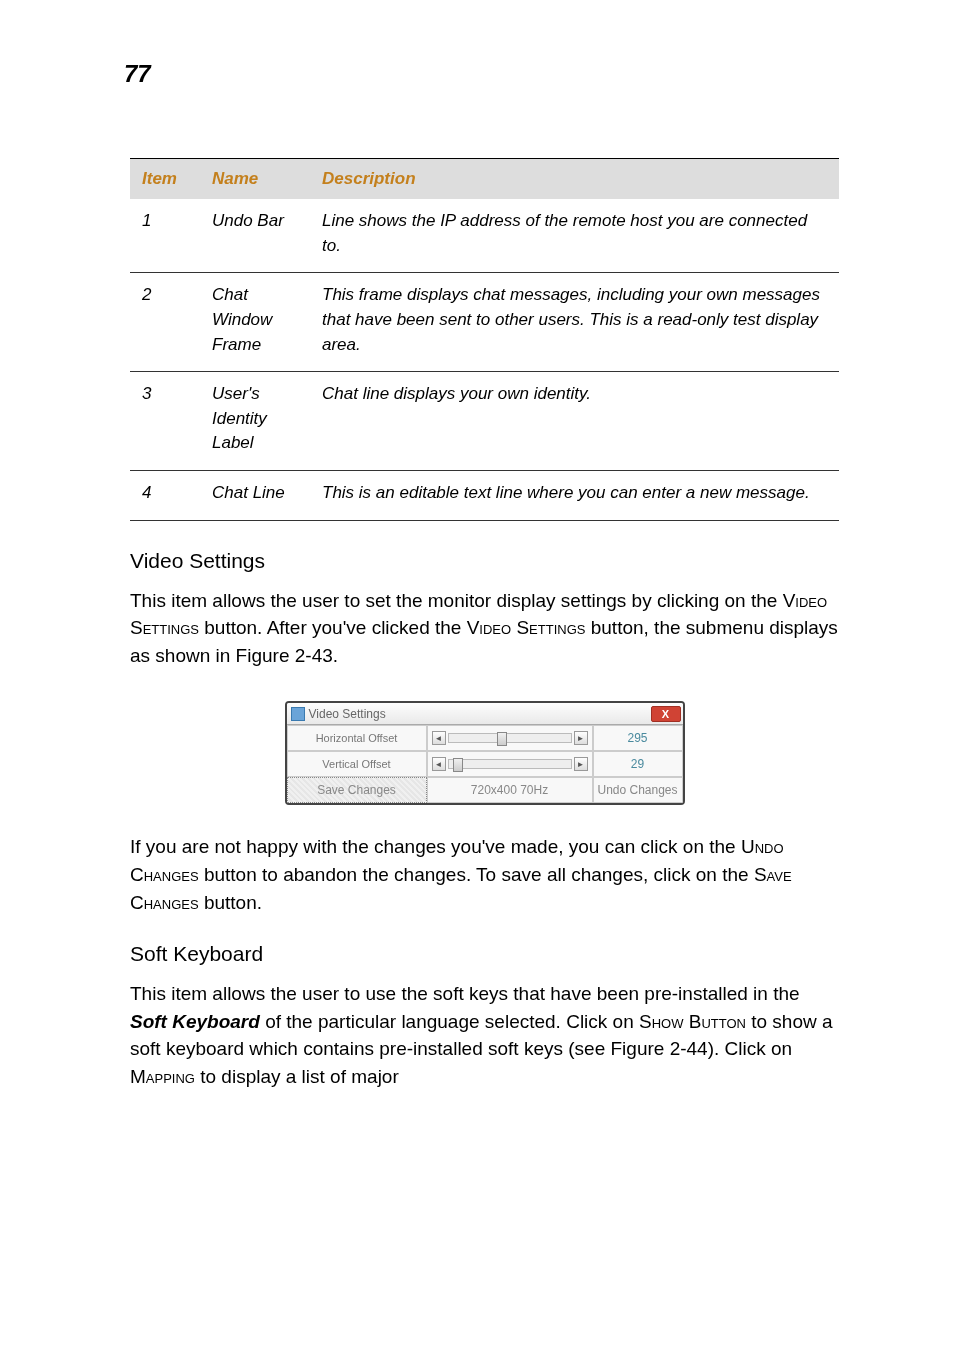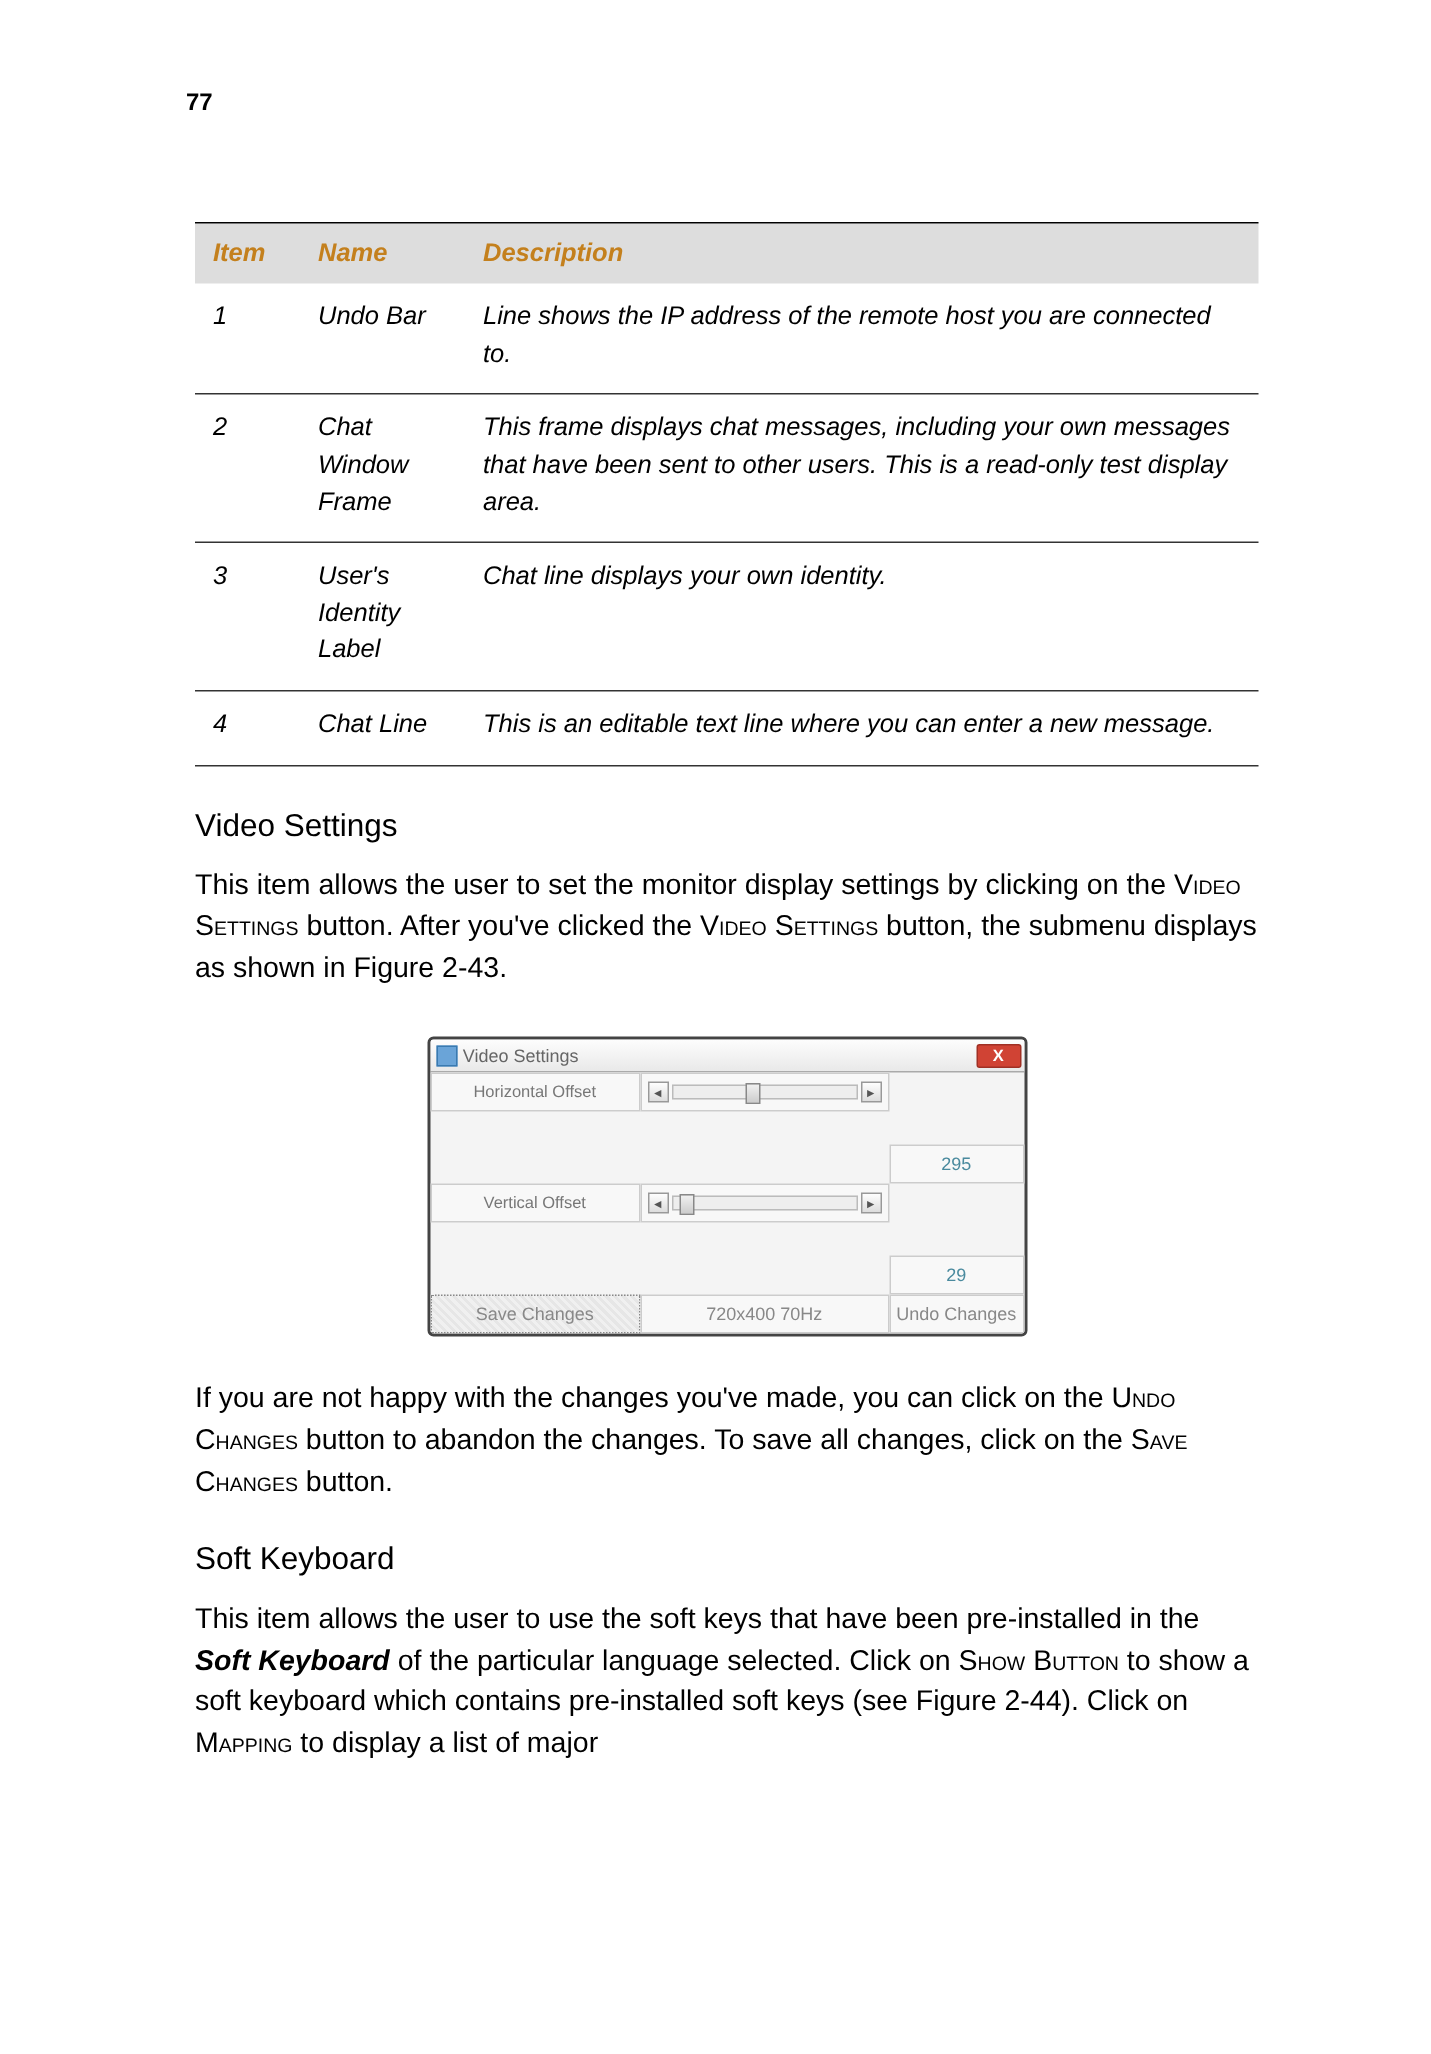--- a/index.html
+++ b/index.html
@@ -7,24 +7,25 @@
     background: #ffffff;
     font-family: "Segoe UI", Arial, sans-serif;
     color: #000;
     width: 954px;
     padding: 0;
   }
   .page {
     padding: 60px 115px 60px 130px;
   }
   .page-num {
-    font-size: 16px;
+    font-size: 24px;
     font-weight: 600;
     margin-bottom: 70px;
     margin-left: -6px;
+    font-style: italic;
   }
   table.items {
     width: 100%;
     border-collapse: collapse;
     font-size: 17px;
     margin-bottom: 28px;
     font-style: italic;
   }
   table.items thead th {
     text-align: left;
@@ -111,21 +112,21 @@
   .dcell {
     border: 1px solid #ccc;
     display: flex;
     align-items: center;
     justify-content: center;
     height: 26px;
     color: #888;
     background: #f8f8f8;
   }
   .lbl { font-size: 11px; color: #777; }
-  .val { color: #4a8a9e; margin-top: 48px; }
+  .val { color: #4a8a9e; }
   .slider {
     display: flex;
     align-items: center;
     width: 100%;
     padding: 0 4px;
     gap: 2px;
   }
   .arrowbtn {
     width: 14px; height: 14px;
     border: 1px solid #999;

